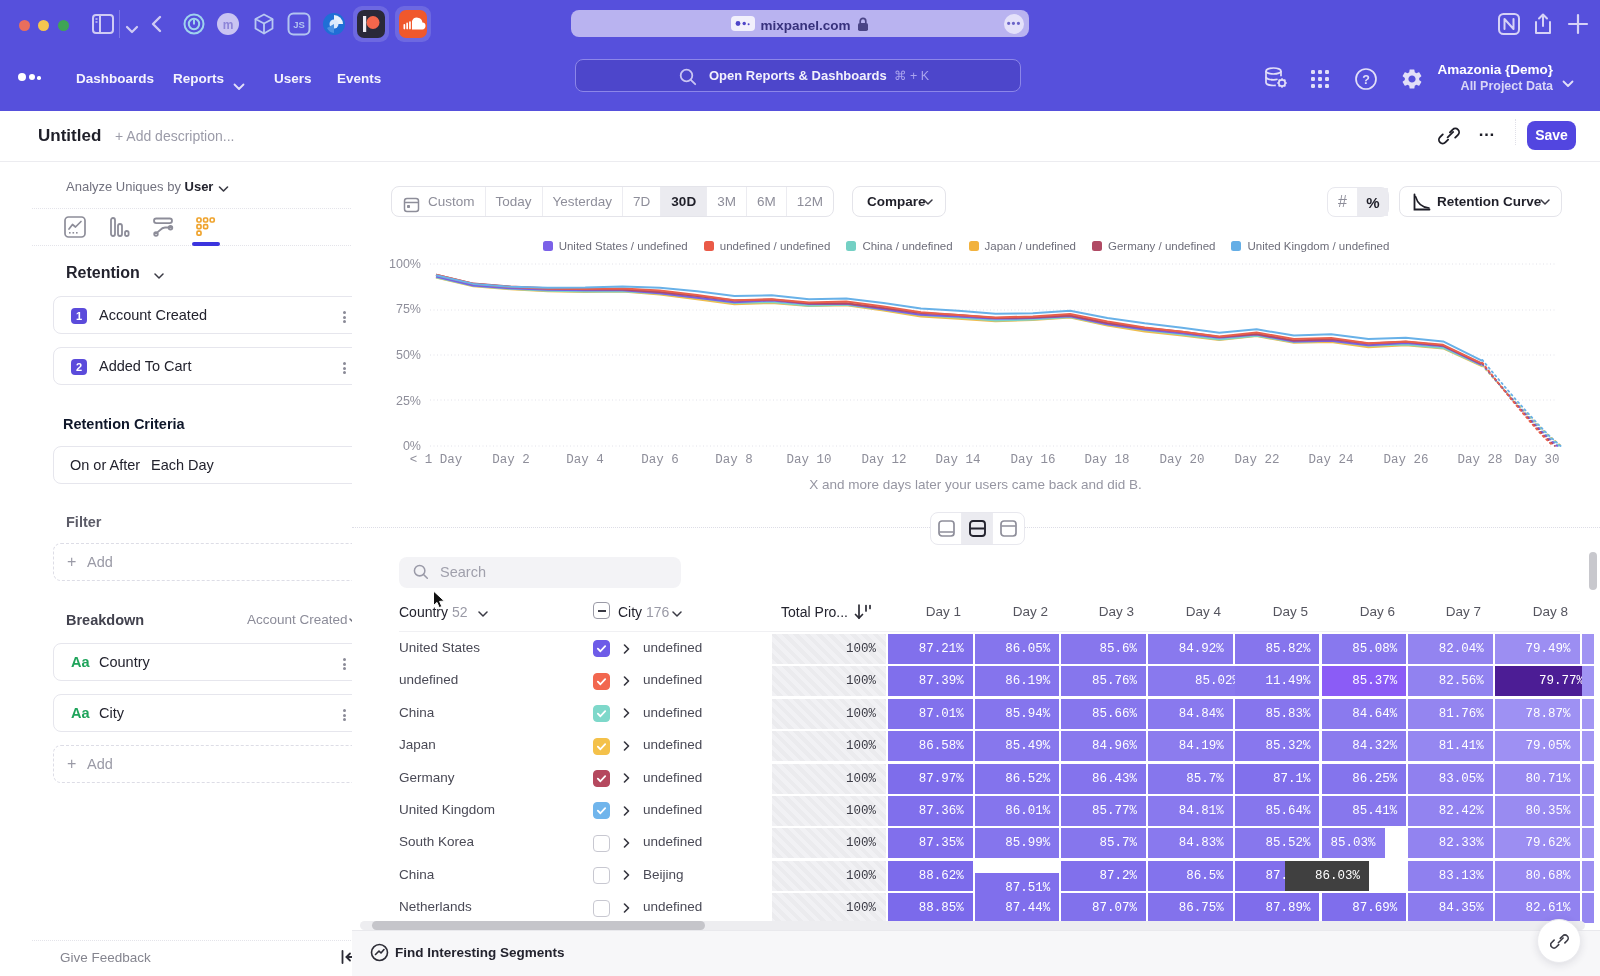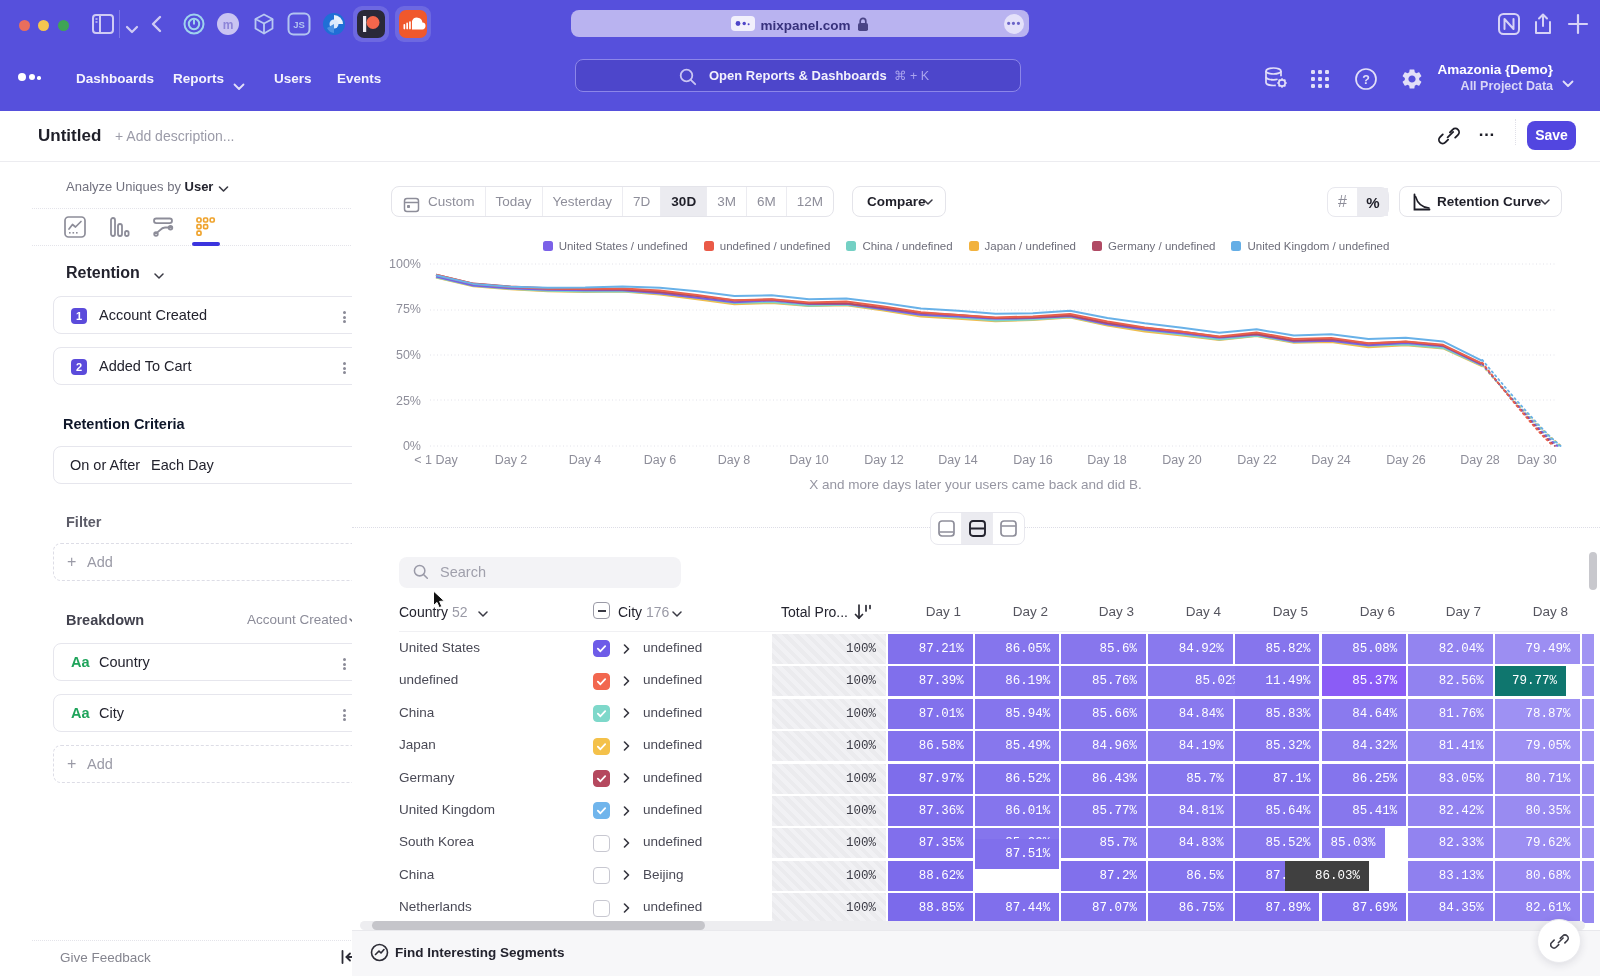--- a/index.html
+++ b/index.html
@@ -37,21 +37,21 @@
 .hsec { position:absolute; font-size:14.5px; font-weight:700; }
 .aa { position:absolute; left:17px; top:10px; font-size:14.5px; font-weight:700; color:#1fa45b; }
 
 #main { position:absolute; left:352px; top:162px; width:1248px; height:814px; background:#fff; }
 .segg { position:absolute; left:39px; top:24px; height:31px; border:1px solid #e4e4ea; border-radius:8px; display:flex; }
 .segg .sg { height:29px; line-height:29px; padding:0 10px; font-size:13.5px; color:#8e8e9a; border-right:1px solid #ececf1; }
 .segg .sg:last-child { border-right:none; }
 .segg .on { background:#ebebf0; color:#1f1f29; font-weight:700; }
 .btn { position:absolute; height:31px; border:1px solid #e4e4ea; border-radius:8px; font-size:13.5px; color:#1f1f29; font-weight:600; }
 .ylab { position:absolute; left:351px; width:70px; text-align:right; font-size:12.5px; color:#8e8e9a; }
-.xlab { position:absolute; top:453px; width:80px; text-align:center; font-size:12.5px; color:#8e8e9a; }
+.xlab { position:absolute; top:453px; width:80px; text-align:center; font-size:12.5px; color:#8e8e9a;font-family:Liberation Mono, monospace; }
 .li { font-size:11.5px; color:#6e6e7a; margin:0 8px; }
 .sw { display:inline-block; width:10px; height:10px; border-radius:2.5px; margin-right:6px; position:relative; top:1px; }
 .caption { position:absolute; left:351px; top:477px; width:1249px; text-align:center; font-size:13.5px; color:#9696a2; }
 .tgl { position:absolute; left:930px; top:512px; display:flex; border:1px solid #e8e8ee; border-radius:8px; overflow:hidden; background:#fff; }
 .tgl .tg { width:31px; height:31px; display:flex; align-items:center; justify-content:center; border-right:1px solid #ececf1; }
 .tgl .tg:last-child { border-right:none; }
 .tgl .on { background:#ebebf0; }
 #searchbox { position:absolute; left:47px; top:395px; width:282px; height:31px; background:#f3f3f6; border-radius:8px; }
 #searchbox span { position:absolute; left:41px; top:7px; font-size:14.5px; color:#a0a0ac; }
 .colh { position:absolute; top:604px; font-size:14px; color:#23232e; font-weight:400; }
@@ -522,21 +522,21 @@
 <div class="bar" style="top:666px">
     <span>100%</span>
   </div>
 <div class="pc" style="left:888.0px;top:666px;width:84.7px;background:rgb(128,111,236)">87.39%</div>
 <div class="pc" style="left:974.7px;top:666px;width:84.7px;background:rgb(133,116,237)">86.19%</div>
 <div class="pc" style="left:1061.4px;top:666px;width:84.7px;background:rgb(134,118,237)">85.76%</div>
 <div class="pc" style="left:1148.1px;top:666px;width:101px;background:rgb(137,121,238)">85.02%</div>
 <div class="pc" style="left:1234.8px;top:666px;width:84.7px;background:rgb(134,117,237)">11.49%</div>
 <div class="pc" style="left:1321.5px;top:666px;width:84.7px;background:#8b5cf6">85.37%</div>
 <div class="pc" style="left:1408.2px;top:666px;width:84.7px;background:rgb(145,130,240)">82.56%</div>
-<div class="pc" style="left:1494.9px;top:666px;width:71px;background:#0f766e">79.77%</div>
+<div class="pc" style="left:1494.9px;top:666px;width:98px;background:#4c1d95">79.77%</div>
 <div class="pc" style="left:1581.6px;top:666px;width:12px;background:rgb(160,147,243)"></div>
 <div class="rowlab" style="top:705px;left:399px">China</div>
 <div class="cb" style="top:705px;background:#7ed8ca;border-color:#7ed8ca">
     <svg width="11" height="11" viewBox="0 0 12 12">
       <path d="M2 6.2 L4.8 9 L10 3.4" fill="none" stroke="#fff" stroke-width="2" stroke-linecap="round" stroke-linejoin="round"></path>
     </svg>
   </div>
 <svg class="abs" style="left:623px;top:708px" width="7" height="10" viewBox="0 0 7 10">
     <path d="M1.5 1 L5.5 5 L1.5 9" fill="none" stroke="#33333d" stroke-width="1.6" stroke-linecap="round" stroke-linejoin="round"></path>
   </svg>
@@ -640,21 +640,21 @@
 <div class="rowlab" style="top:867px;left:399px">China</div>
 <div class="cb cbe" style="top:867px"></div>
 <svg class="abs" style="left:623px;top:870px" width="7" height="10" viewBox="0 0 7 10">
     <path d="M1.5 1 L5.5 5 L1.5 9" fill="none" stroke="#33333d" stroke-width="1.6" stroke-linecap="round" stroke-linejoin="round"></path>
   </svg>
 <div class="rowlab" style="top:867px;left:643px">Beijing</div>
 <div class="bar" style="top:861px">
     <span>100%</span>
   </div>
 <div class="pc" style="left:888.0px;top:861px;width:84.7px;background:rgb(124,107,235)">88.62%</div>
-<div class="pc" style="left:974.7px;top:839px;width:84.7px;background:rgb(128,111,236)">87.51%</div>
+<div class="pc" style="left:974.7px;top:873px;width:84.7px;background:rgb(128,111,236)">87.51%</div>
 <div class="pc" style="left:1061.4px;top:861px;width:84.7px;background:rgb(129,112,236)">87.2%</div>
 <div class="pc" style="left:1148.1px;top:861px;width:84.7px;background:rgb(131,115,237)">86.5%</div>
 <div class="pc" style="left:1234.8px;top:861px;width:84.7px;background:rgb(129,111,236)">87.35%</div>
 <div class="pc" style="left:1285px;top:861px;width:84px;background:#404040">86.03%</div>
 <div class="pc" style="left:1408.2px;top:861px;width:84.7px;background:rgb(143,128,239)">83.13%</div>
 <div class="pc" style="left:1494.9px;top:861px;width:84.7px;background:rgb(152,137,241)">80.68%</div>
 <div class="pc" style="left:1581.6px;top:861px;width:12px;background:rgb(157,143,242)"></div>
 <div class="rowlab" style="top:899px;left:399px">Netherlands</div>
 <div class="cb cbe" style="top:900px"></div>
 <svg class="abs" style="left:623px;top:903px" width="7" height="10" viewBox="0 0 7 10">

